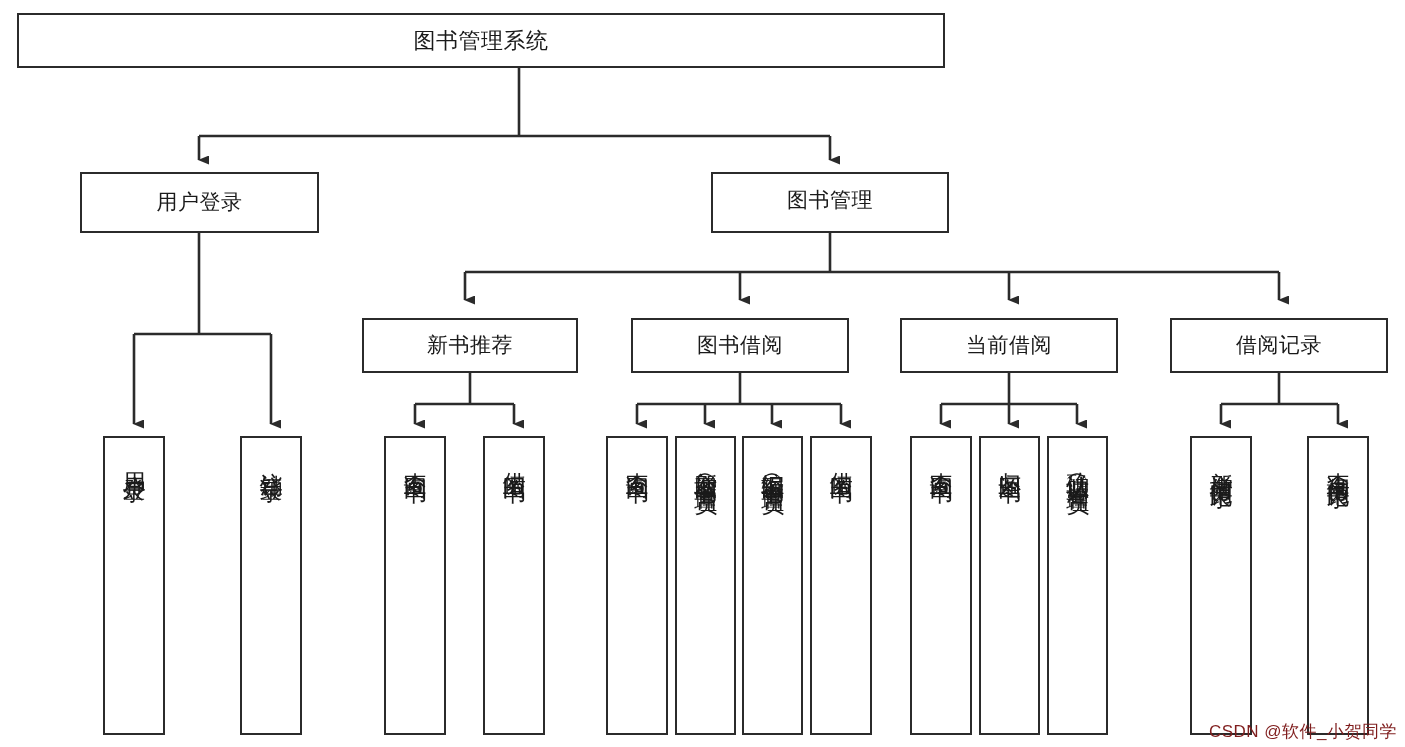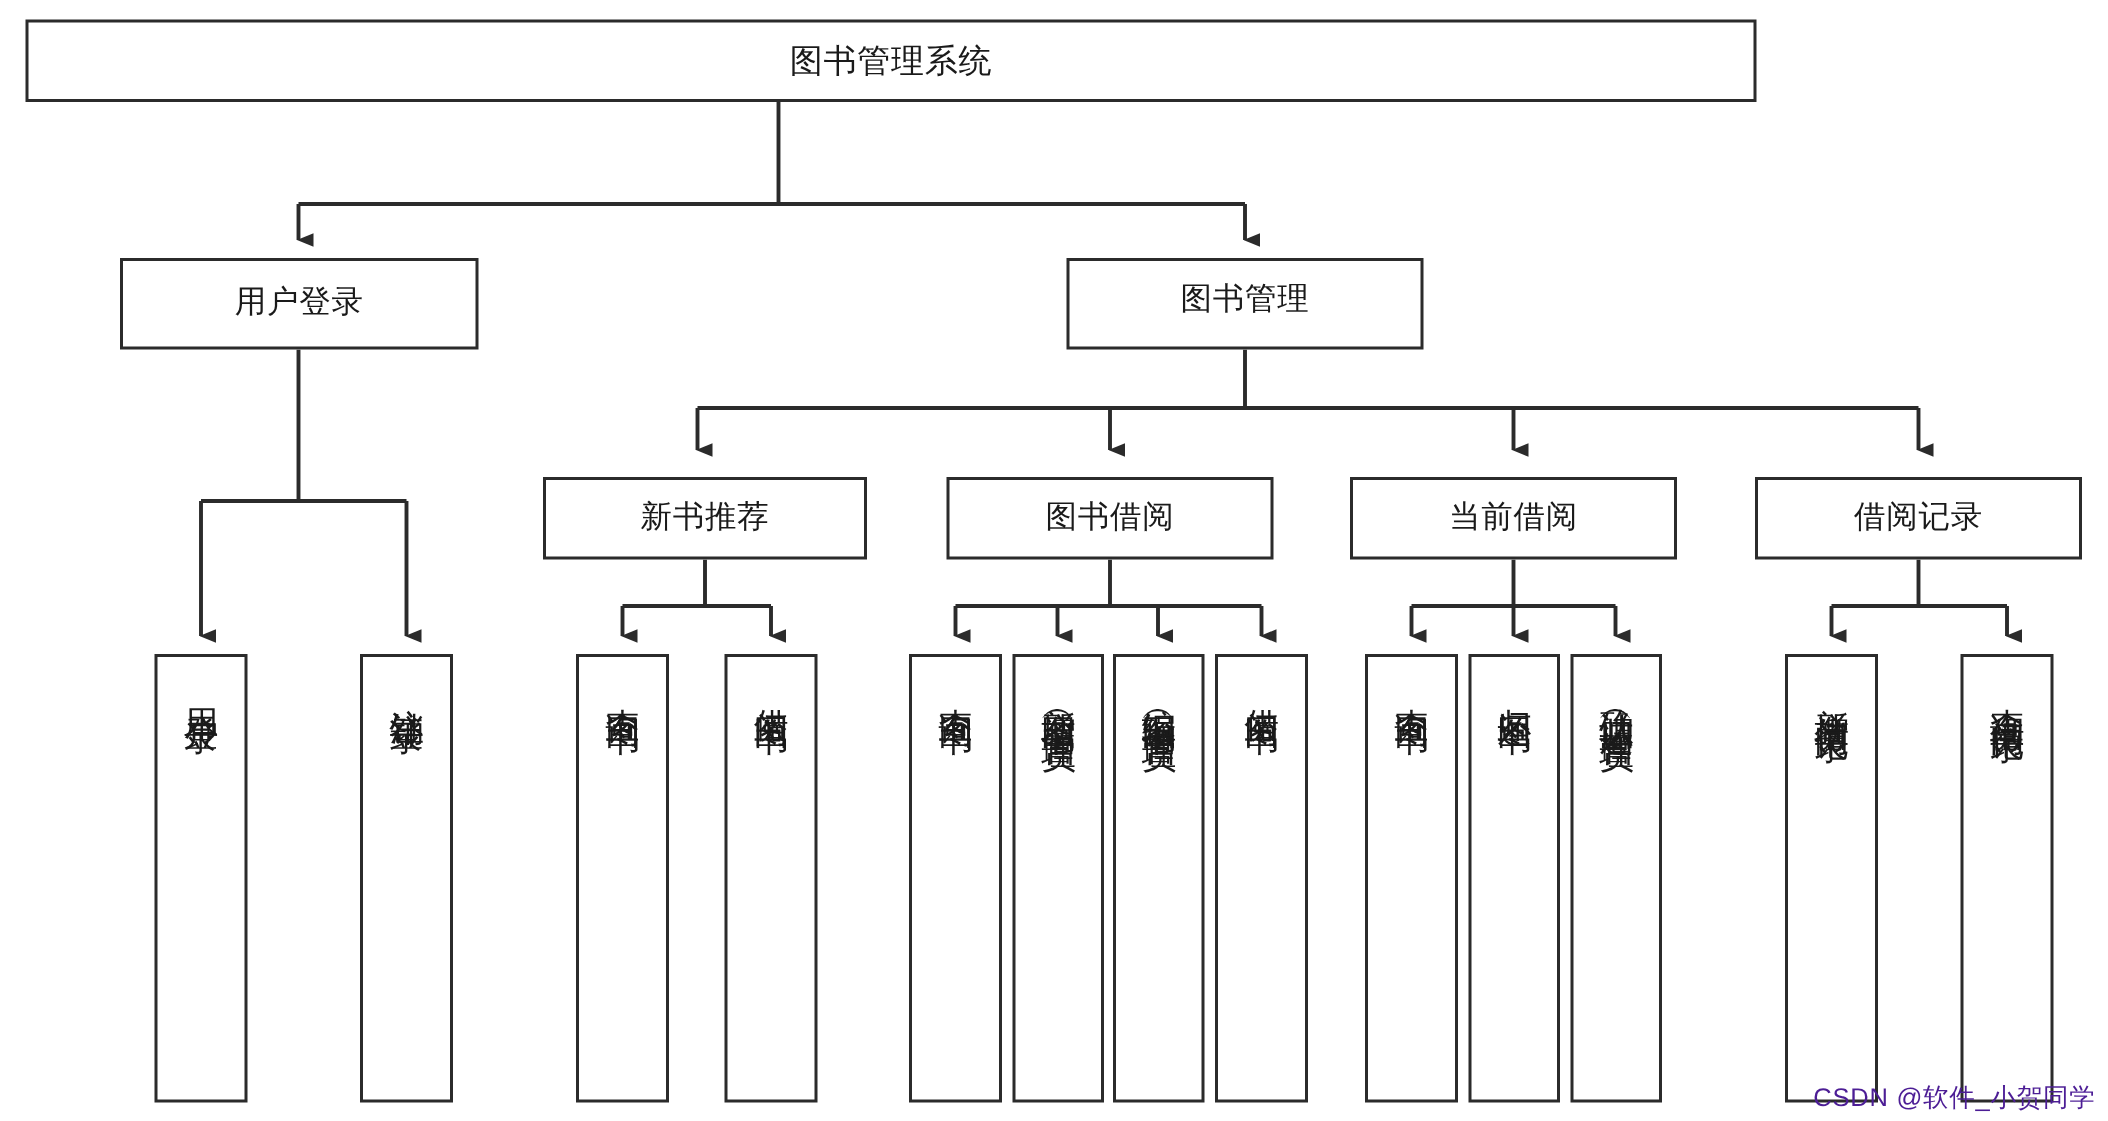--- a/index.html
+++ b/index.html
@@ -57,21 +57,21 @@
     line-height: 1.1;
   }
   .node.root .label {
     font-size: 22px;
   }
   #watermark {
     position: absolute;
     right: 8px;
     bottom: 4px;
     font-size: 17px;
-    color: #4c1d95;
+    color: #7f1d1d;
     letter-spacing: 0.5px;
     white-space: nowrap;
     user-select: none;
   }
 </style>
 </head>
 <body>
 
 <div id="canvas">
 
@@ -120,21 +120,21 @@
       <path d="M1009,404 L1009,424" marker-end="url(#arrow)"></path>
       <path d="M1077,404 L1077,424" marker-end="url(#arrow)"></path>
 
       <path d="M1279,373 L1279,404"></path>
       <path d="M1221,404 L1338,404"></path>
       <path d="M1221,404 L1221,424" marker-end="url(#arrow)"></path>
       <path d="M1338,404 L1338,424" marker-end="url(#arrow)"></path>
     </g>
   </svg>
 
-  <div class="node horiz root" style="left:17px; top:13px; width:1154px; height:55px;">
+  <div class="node horiz root" style="left:17px; top:13px; width:928px; height:55px;">
     <span class="label">图书管理系统</span>
   </div>
 
   <div class="node horiz" style="left:80px; top:172px; width:239px; height:61px;">
     <span class="label">用户登录</span>
   </div>
   <div class="node horiz" style="left:711px; top:172px; width:238px; height:61px;font-family:Liberation Mono, monospace;">
     <span class="label">图书管理</span>
   </div>
 

